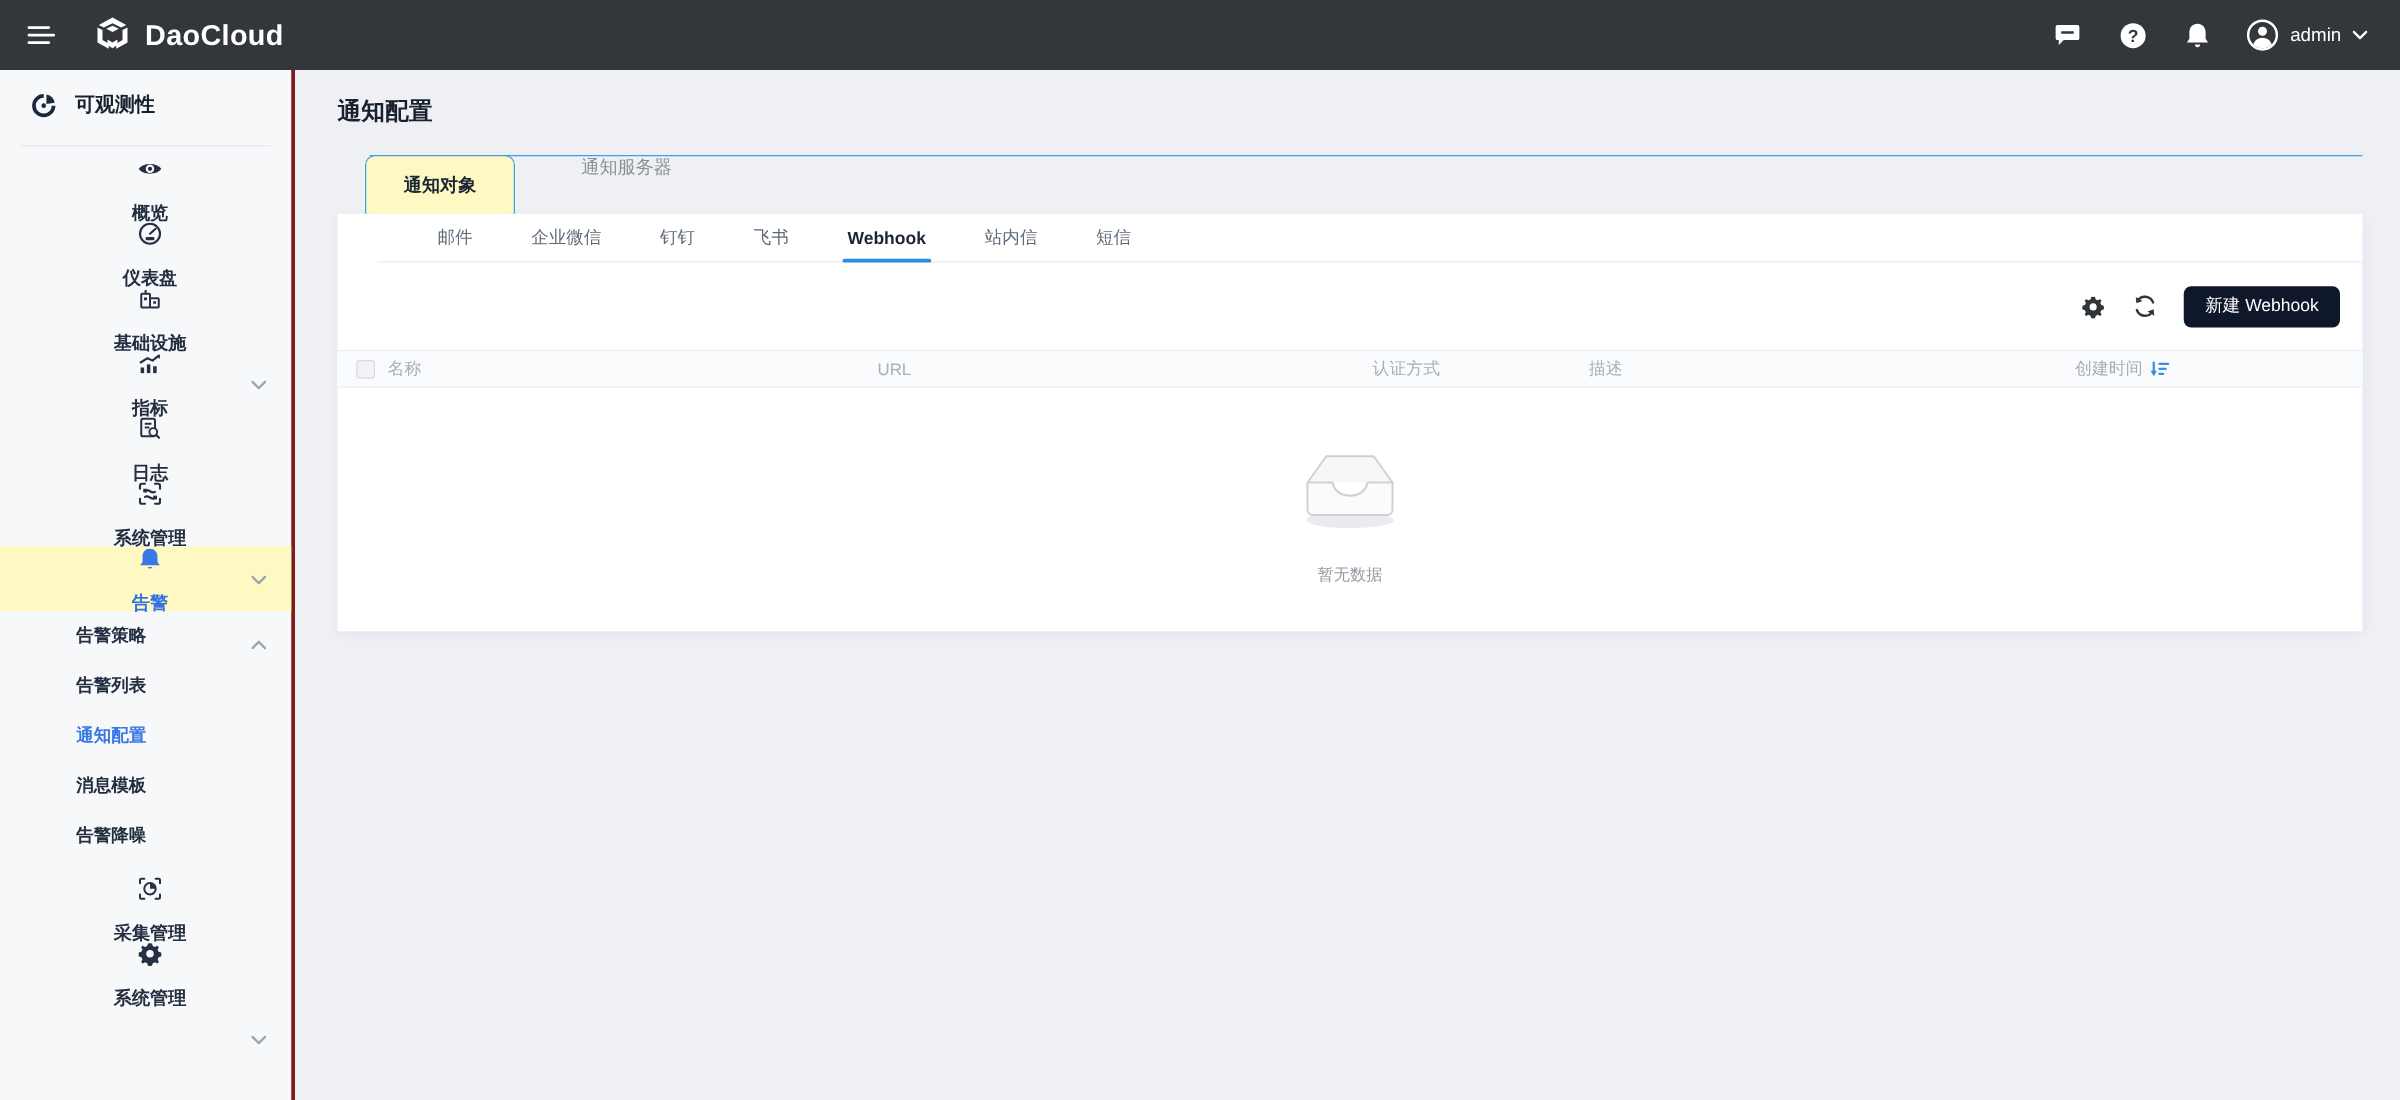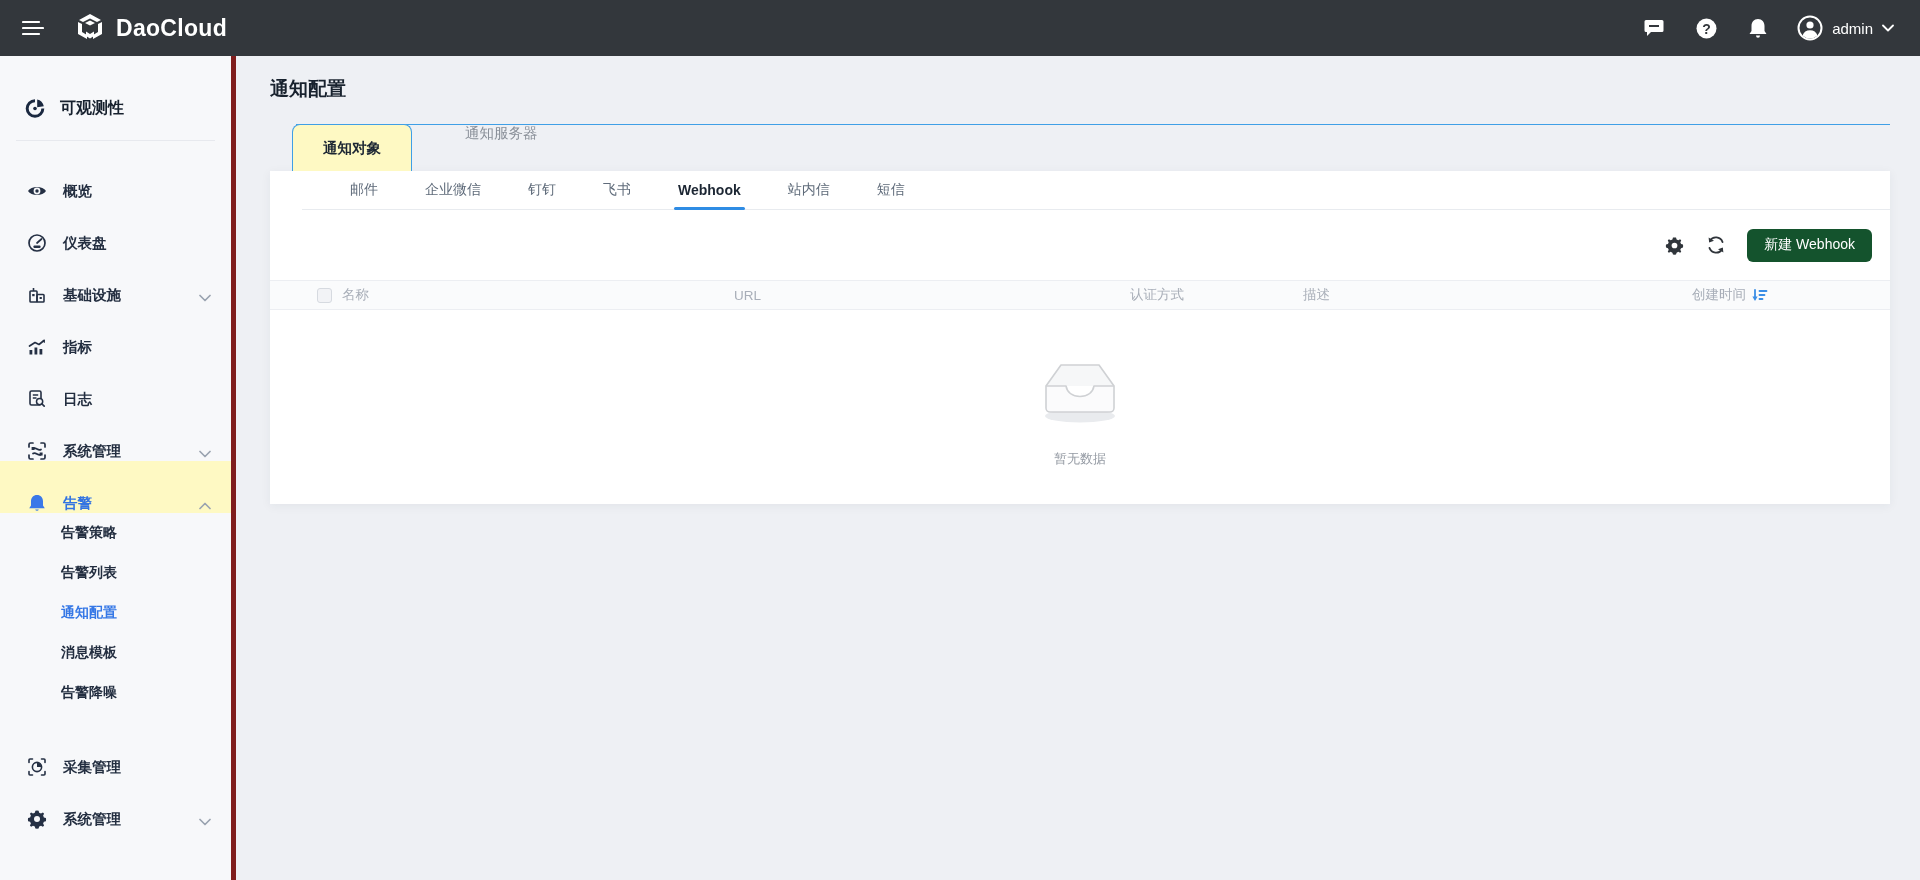--- a/index.html
+++ b/index.html
@@ -12,24 +12,24 @@
   .hamburger { width:30px; height:30px; display:flex; align-items:center; justify-content:center; cursor:pointer; }
   .brand { display:flex; align-items:center; gap:10px; cursor:pointer; }
   .brand-name { color:#fff; font-size:23px; font-weight:700; letter-spacing:.3px; }
   .nav-right { display:flex; align-items:center; gap:26px; }
   .nav-icon-btn { width:26px; height:26px; display:flex; align-items:center; justify-content:center; cursor:pointer; }
   .nav-user { display:flex; align-items:center; gap:9px; cursor:pointer; }
   .nav-user-name { color:#fff; font-size:15px; }
 
   
   .layout { display:flex; height:824px; }
-  .sidebar { width:236px; background:#f7f8fa; border-right:5px solid #7f1d1d; padding-top:24px; flex-shrink:0; }
+  .sidebar { width:236px; background:#f7f8fa; border-right:3px solid #7f1d1d; padding-top:0; flex-shrink:0; }
   .side-header { height:56px; display:flex; align-items:center; gap:15px; padding-left:25px; font-size:16px; font-weight:700; color:#17212e; }
   .side-divider { border-top:1px solid #e7e9ee; margin:4px 16px 8px; }
-  .side-item { height:52px; display:flex; align-items:flex-end; gap:16px; padding:0 20px 0 27px; font-size:14.5px; color:#232e40; font-weight:700; cursor:pointer; }
+  .side-item { height:52px; display:flex; align-items:center; gap:16px; padding:0 20px 0 27px; font-size:14.5px; color:#232e40; font-weight:700; cursor:pointer;flex-direction:column; }
   .side-item .chev { margin-left:auto; }
   .side-item.active { background:#fef9c3; color:#3374e2; }
   .side-sub-item { height:40px; display:flex; align-items:center; padding-left:61px; font-size:14px; color:#232e40; font-weight:700; cursor:pointer; }
   .side-sub-item.active { color:#3678e6; }
   .side-icon { width:20px; height:20px; display:flex; align-items:center; justify-content:center; }
 
   
   .main { flex:1; padding:20px 30px 0 34px; }
   .page-title { font-size:19px; font-weight:700; color:#18222e; margin-bottom:22px; }
 
@@ -40,23 +40,23 @@
 
   .card { background:#fff; min-height:316px; box-shadow:0 2px 10px rgba(31,45,61,.06); }
 
   .subtabs { display:flex; align-items:center; gap:47px; height:39px; padding-left:48px; border-bottom:1px solid #e8ebef; font-size:14px; color:#5f6b7a;margin-left:32px; }
   .subtab { cursor:pointer; position:relative; height:100%; display:flex; align-items:center; }
   .subtab.active { color:#1c2633; font-weight:700; }
   .subtab.active::after { content:""; position:absolute; left:-4px; right:-4px; bottom:-1px; height:3px; border-radius:2px; background:#2f8ce4; }
 
   .toolbar { height:70px; display:flex; align-items:center; justify-content:flex-end; gap:20px; padding-right:18px; }
   .tool-icon-btn { width:22px; height:22px; display:flex; align-items:center; justify-content:center; cursor:pointer; }
-  .btn-primary { height:33px; padding:0 17px; background:#14532d; color:#fff; border:none; border-radius:6px; font-size:14px; font-family:inherit; cursor:pointer; display:flex; align-items:center; }
-
-  .thead { height:30px; display:grid; grid-template-columns:40px 392px 396px 173px 389px auto; align-items:center; background:#fafbfc; border-top:1px solid #eceef2; border-bottom:1px solid #eceef2; font-size:13.5px; color:#a8aeb8;padding-left:32px; }
+  .btn-primary { height:33px; padding:0 17px; background:#0f172a; color:#fff; border:none; border-radius:6px; font-size:14px; font-family:inherit; cursor:pointer; display:flex; align-items:center; }
+
+  .thead { height:30px; display:grid; grid-template-columns:40px 392px 396px 173px 389px auto; align-items:center; background:#fafbfc; border-top:1px solid #eceef2; border-bottom:1px solid #eceef2; font-size:13.5px; color:#a8aeb8; }
   .th-check { margin-left:15px; width:15px; height:15px; border:1px solid #d6dae0; border-radius:3px; background:#f2f3f6; cursor:pointer; }
   .th-sort { display:flex; align-items:center; gap:5px; }
 
   .empty { text-align:center; padding-top:42px; padding-bottom:36px; }
   .empty-text { margin-top:20px; font-size:13px; color:#949aa3; }
 </style>
 </head>
 <body>
 
 <header class="navbar">

